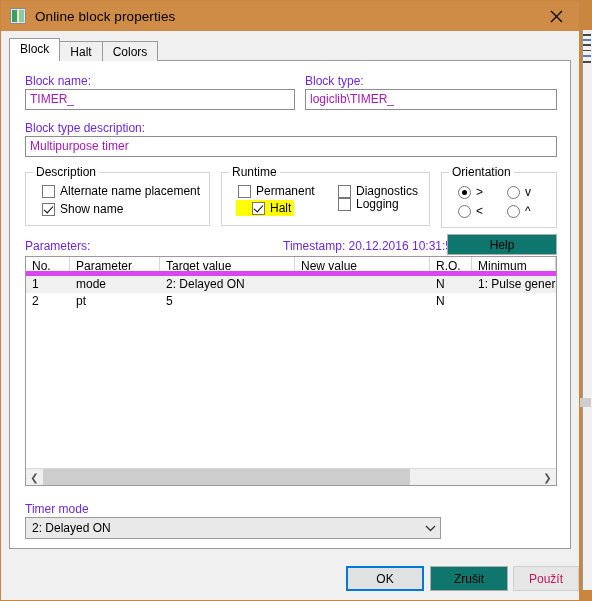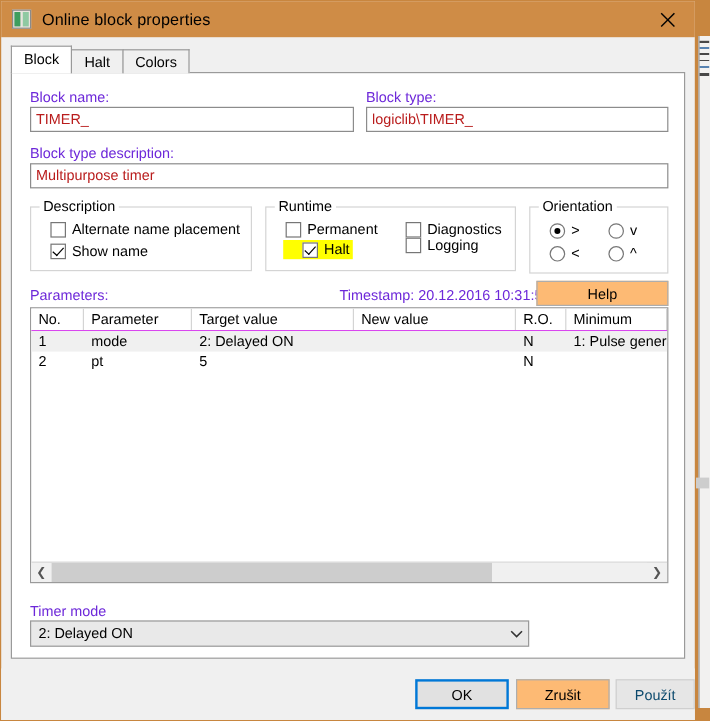--- a/index.html
+++ b/index.html
@@ -182,21 +182,21 @@
   
   .tbox {
     position: absolute;
     background: #ffffff;
     border: 1px solid #8c8c8c;
     box-sizing: border-box;
     height: 21px;
     line-height: 19px;
     padding: 0 4px;
     font-size: 12px;
-    color: #b91c1c;
+    color: #a21caf;
     overflow: hidden;
     white-space: nowrap;
   }
 
   
   .gbox {
     position: absolute;
     border: 1px solid #d4d4d4;
     box-sizing: border-box;
   }
@@ -266,36 +266,36 @@
     position: absolute;
     left: 3px; top: 3px;
     width: 5px; height: 5px;
     border-radius: 50%;
     background: #000;
   }
 
   
   .btn {
     position: absolute;
-    background: #fdba74;
+    background: #0f766e;
     border: 1px solid #adadad;
     box-sizing: border-box;
     font-size: 12px;
     color: #000;
     display: flex;
     align-items: center;
     justify-content: center;
     cursor: pointer;
   }
   .btn.default {
     background: #e1e1e1;
     border: 2px solid #0078d7;
   }
   .btn.disabled {
-    color: #0c4a6e;
+    color: #be185d;
     background: #e6e6e6;
     border-color: #cfcfcf;
     cursor: default;
   }
 
   
   .grid {
     position: absolute;
     left: 15px;
     top: 195px;
@@ -303,21 +303,21 @@
     height: 230px;
     border: 1px solid #9a9a9a;
     background: #fff;
     box-sizing: border-box;
     overflow: hidden;
   }
   .grid-head {
     display: flex;
     height: 19px;
     background: #ffffff;
-    border-bottom: 1px solid #d946ef;
+    border-bottom: 5px solid #d946ef;
     box-sizing: border-box;
   }
   .grid-head .th {
     border-right: 1px solid #d4d4d4;
     box-sizing: border-box;
     padding: 0 0 0 6px;
     line-height: 18px;
     font-size: 12px;
     overflow: hidden;
     white-space: nowrap;

